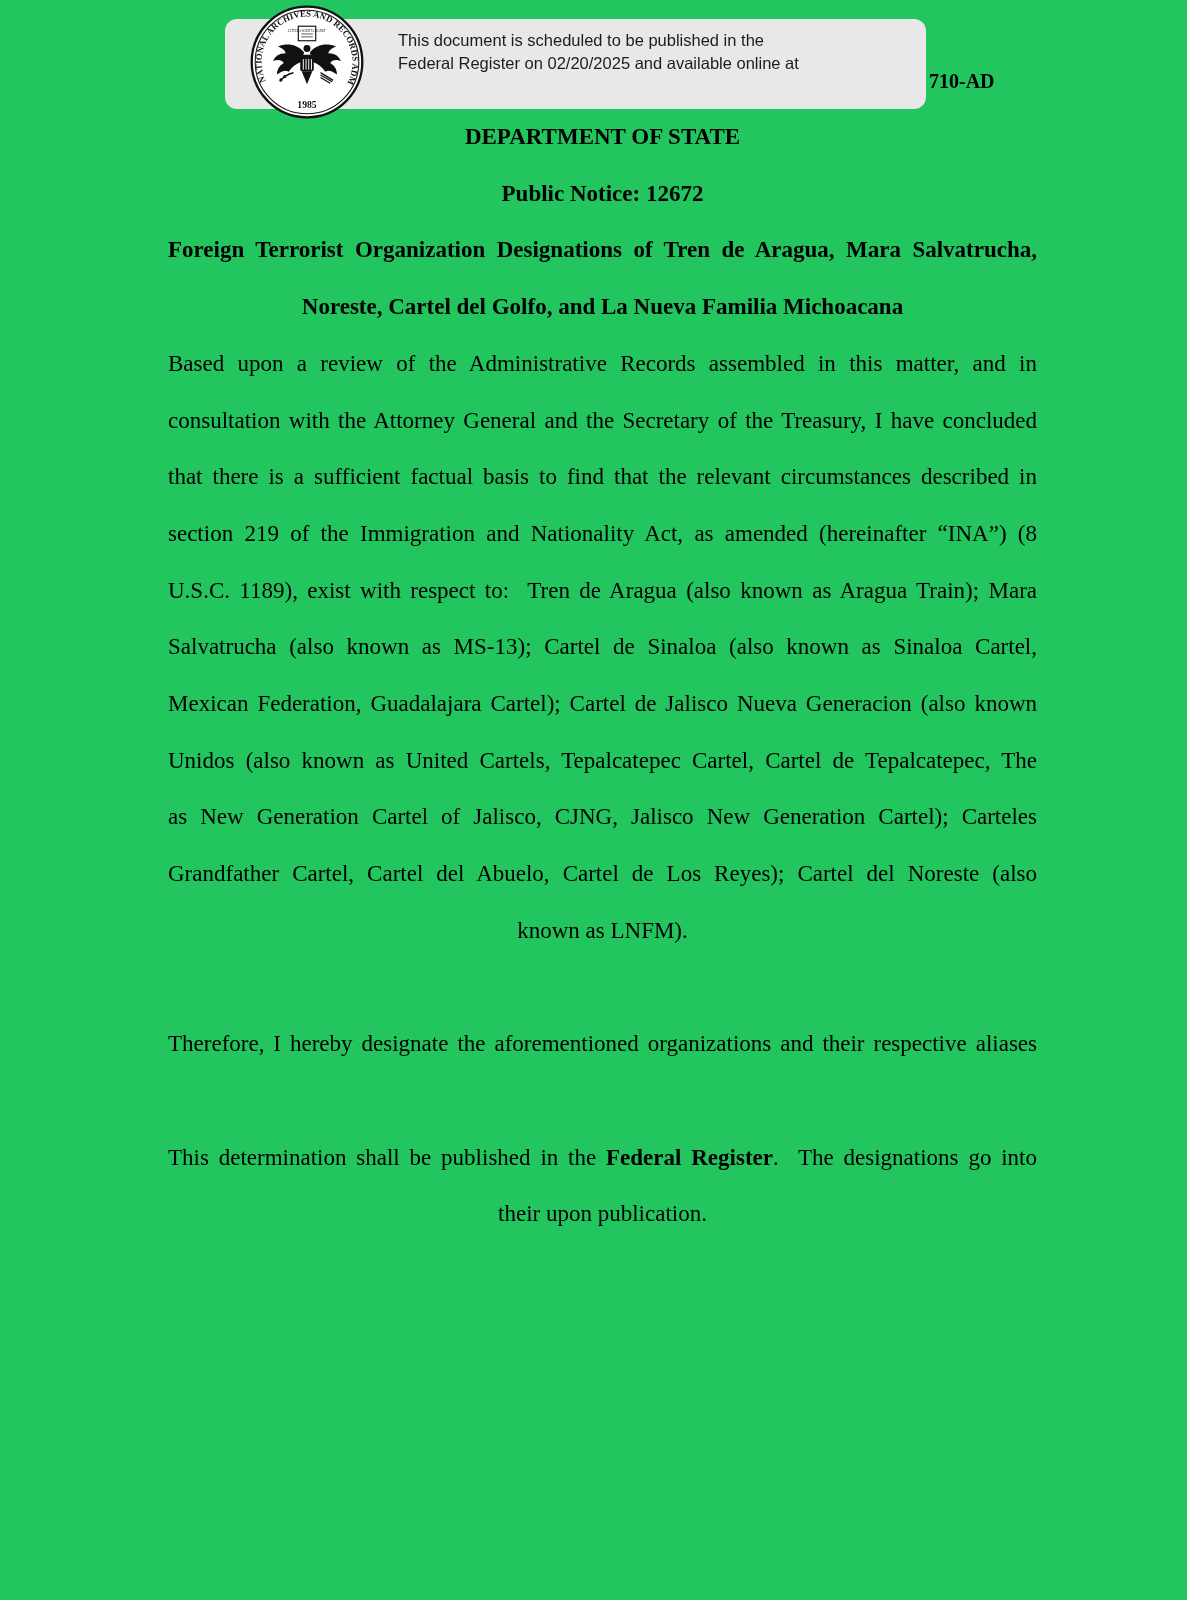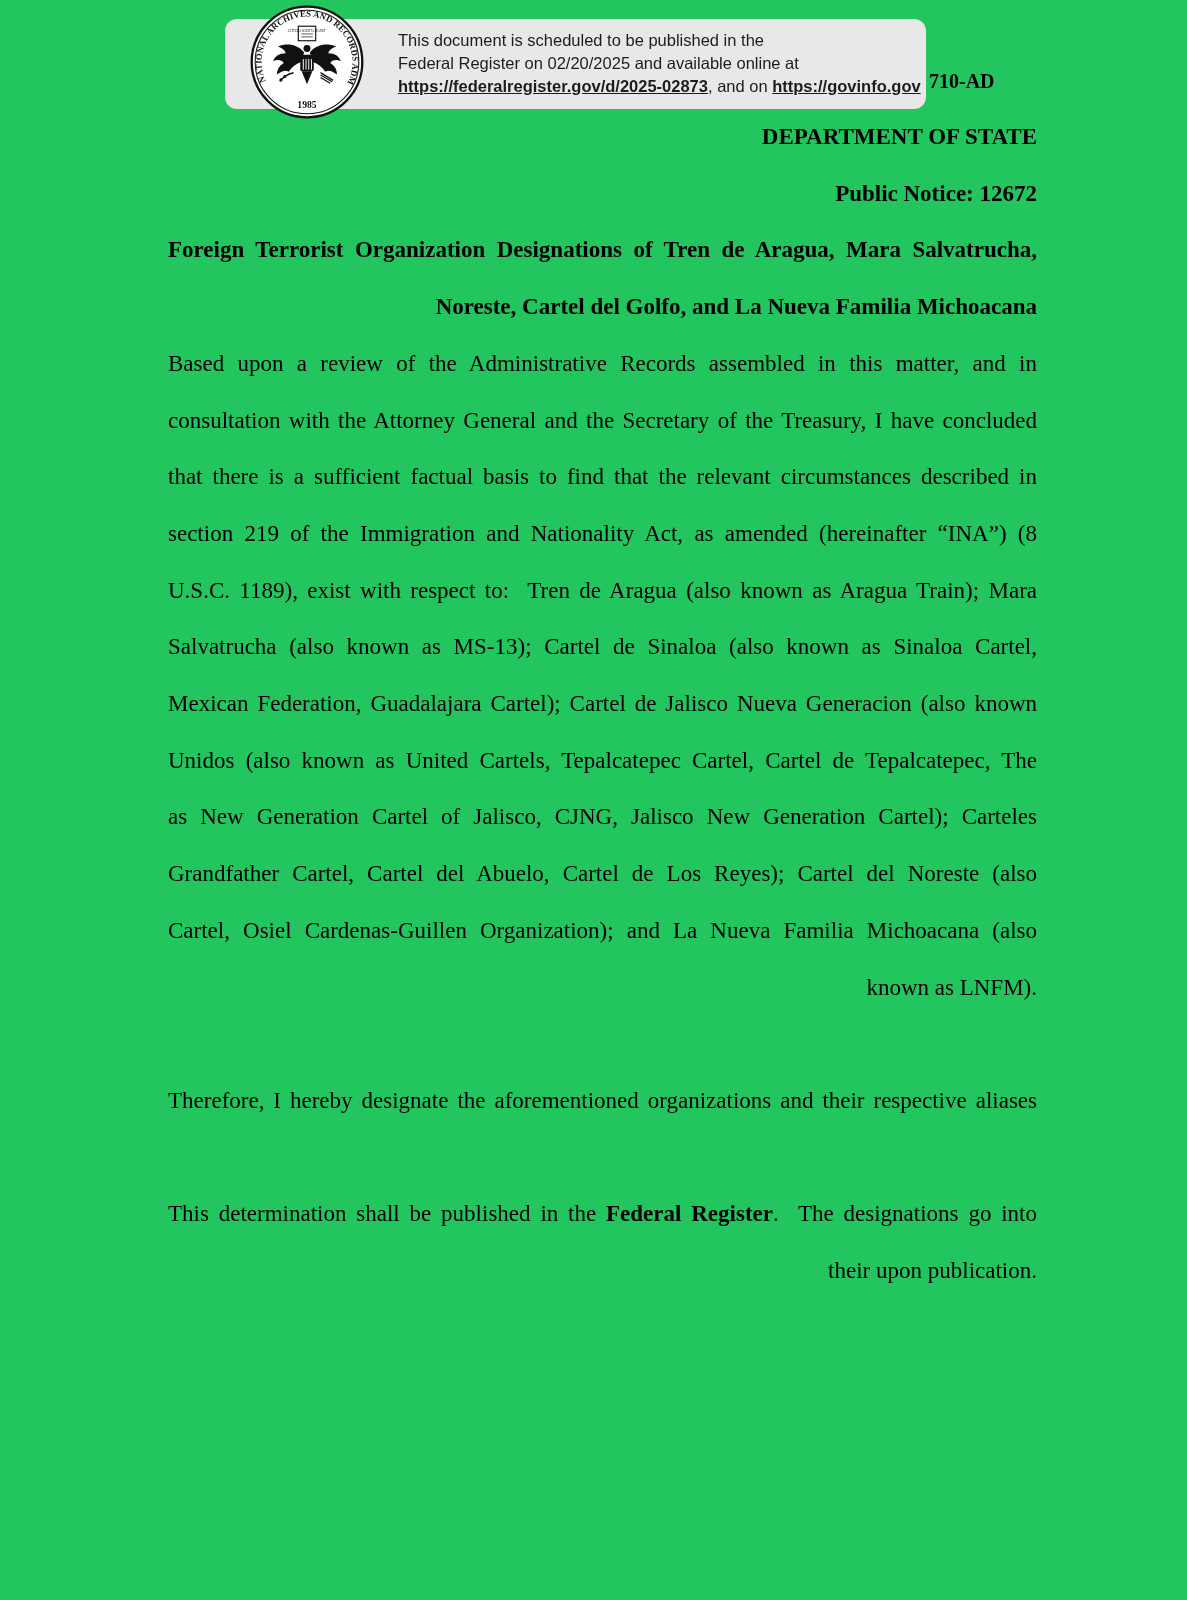--- a/index.html
+++ b/index.html
@@ -62,42 +62,41 @@
     left: 168px;
     top: 109px;
     width: 869px;
     font-size: 23px;
     color: #000;
   }
   .line {
     min-height: 56.7px;
     line-height: 56.7px;
     overflow: hidden;
-    text-align: right;
+    text-align: center;
   }
   .line.j {
     text-align: justify;
     text-align-last: justify;
   }
   .line.b { font-weight: bold; }
   .line b { font-weight: bold; }
 
   
   .seal-wrap svg { display: block; }
 </style>
 </head>
 <body>
 
 <div class="page">
 
   <div class="banner-box">
     <div class="banner-text">
       <div>This document is scheduled to be published in the</div>
       <div>Federal Register on 02/20/2025 and available online at</div>
-      <div><a href="#">https://federalregister.gov/d/2025-02873</a><span>, and on </span><a href="#">https://govinfo.gov</a></div>
     </div>
   </div>
 
   <div class="seal-wrap">
     <svg width="116" height="116" viewBox="0 0 120 120" xmlns="http://www.w3.org/2000/svg">
       <circle cx="60" cy="60" r="57.2" fill="#ffffff" stroke="#111" stroke-width="2.4"></circle>
       <circle cx="60" cy="60" r="53.6" fill="none" stroke="#111" stroke-width="1.1"></circle>
       <defs>
         <path id="ringpath" d="M 17.4 79.9 A 47 47 0 1 1 102.6 79.9" fill="none"></path>
       </defs>
@@ -140,21 +139,20 @@
     <div class="line j">Based upon a review of the Administrative Records assembled in this matter, and in</div>
     <div class="line j">consultation with the Attorney General and the Secretary of the Treasury, I have concluded</div>
     <div class="line j">that there is a sufficient factual basis to find that the relevant circumstances described in</div>
     <div class="line j">section 219 of the Immigration and Nationality Act, as amended (hereinafter “INA”) (8</div>
     <div class="line j">U.S.C. 1189), exist with respect to:&nbsp; Tren de Aragua (also known as Aragua Train); Mara</div>
     <div class="line j">Salvatrucha (also known as MS-13); Cartel de Sinaloa (also known as Sinaloa Cartel,</div>
     <div class="line j">Mexican Federation, Guadalajara Cartel); Cartel de Jalisco Nueva Generacion (also known</div>
     <div class="line j">Unidos (also known as United Cartels, Tepalcatepec Cartel, Cartel de Tepalcatepec, The</div>
     <div class="line j">as New Generation Cartel of Jalisco, CJNG, Jalisco New Generation Cartel); Carteles</div>
     <div class="line j">Grandfather Cartel, Cartel del Abuelo, Cartel de Los Reyes); Cartel del Noreste (also</div>
-    <div class="line j">Cartel, Osiel Cardenas-Guillen Organization); and La Nueva Familia Michoacana (also</div>
     <div class="line">known as LNFM).</div>
 
     <div class="line"></div>
 
     <div class="line j">Therefore, I hereby designate the aforementioned organizations and their respective aliases</div>
 
     <div class="line"></div>
 
     <div class="line j"><span>This determination shall be published in the </span><b>Federal Register</b><span>.&nbsp; The designations go into</span></div>
     <div class="line">their upon publication.</div>

